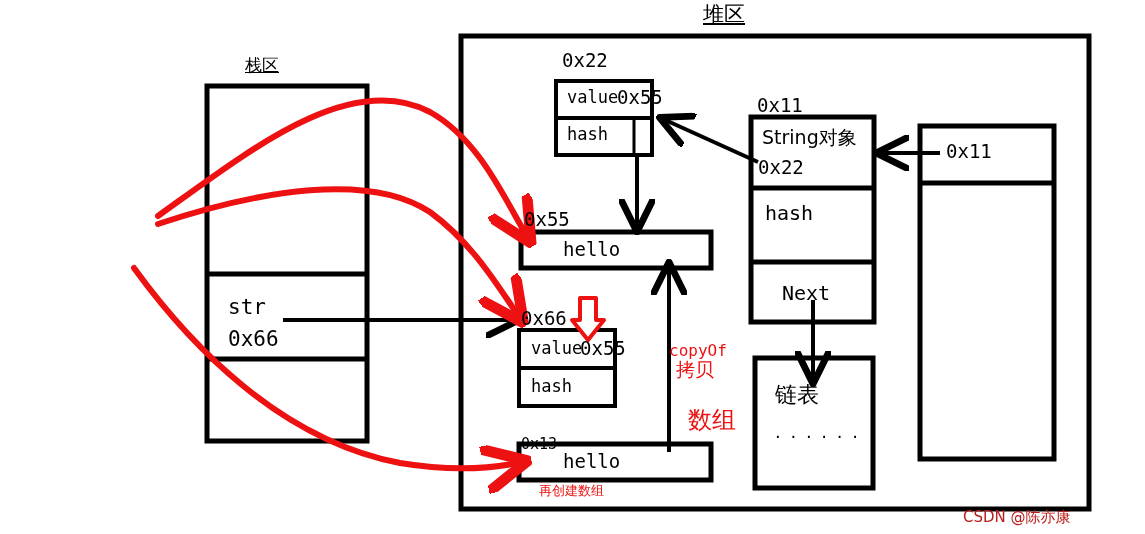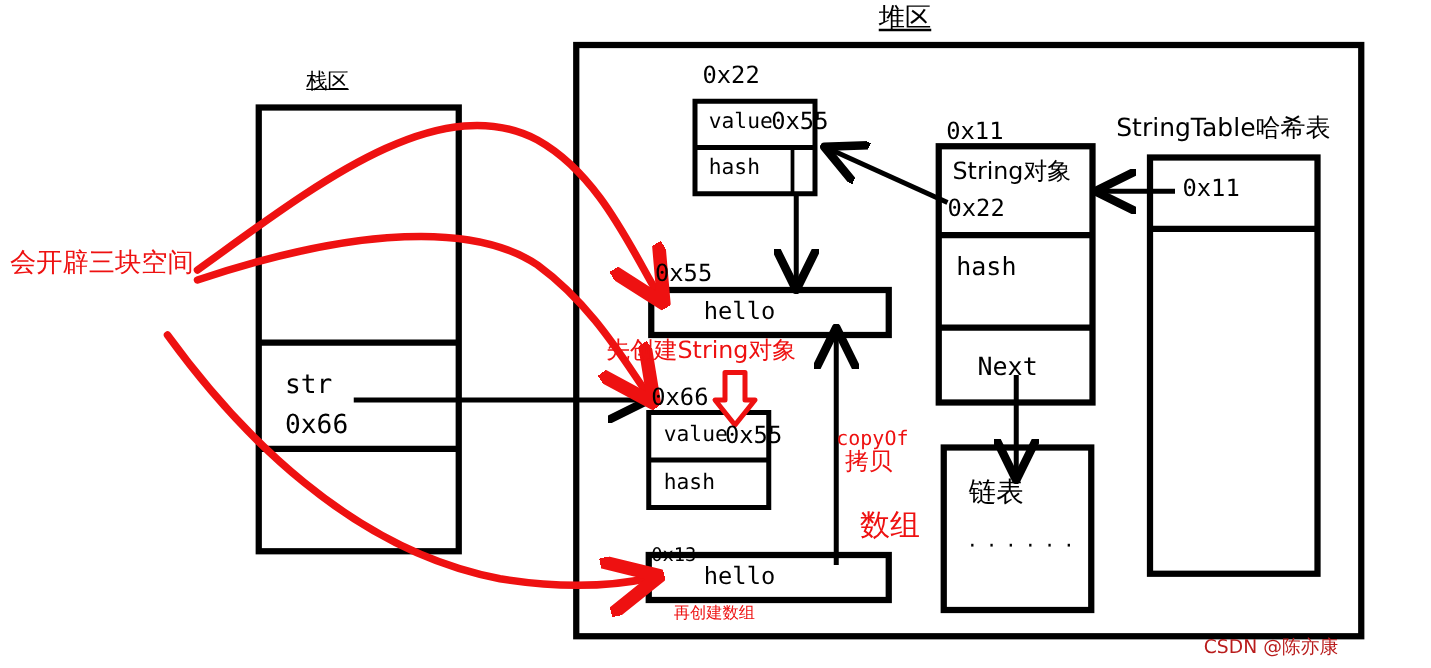--- a/index.html
+++ b/index.html
@@ -118,21 +118,20 @@
 
     <path d="M134,268 C190,345 280,440 400,463 C455,472 495,468 522,462" fill="none" stroke="#ee1111" stroke-width="6" stroke-linecap="round" marker-end="url(#redArrow)"></path>
 
     <path d="M580,298 L596,298 L596,320 L604,320 L588,340 L572,320 L580,320 Z" fill="#ffffff" stroke="#ee1111" stroke-width="4" stroke-linejoin="round"></path>
   </svg>
 
   <div class="lbl han title-ul" style="left:703px; top:4px; font-size:21px;">堆区</div>
 
   <div class="lbl han title-ul" style="left:245px; top:57px; font-size:17px;">栈区</div>
 
-  <div class="lbl han" style="left:893px; top:92px; font-size:20px;">StringTable哈希表</div>
 
   <div class="lbl mono" style="left:228px; top:297px; font-size:21px;">str</div>
   <div class="lbl mono" style="left:228px; top:329px; font-size:21px;">0x66</div>
 
   <div class="lbl mono" style="left:562px; top:51px; font-size:19px;">0x22</div>
   <div class="lbl mono" style="left:567px; top:89px; font-size:17px;">value</div>
   <div class="lbl mono" style="left:617px; top:88px; font-size:19px;">0x55</div>
   <div class="lbl mono" style="left:567px; top:126px; font-size:17px;">hash</div>
 
   <div class="lbl mono" style="left:524px; top:210px; font-size:19px;">0x55</div>
@@ -150,23 +149,21 @@
   <div class="lbl han" style="left:762px; top:128px; font-size:19px;">String对象</div>
   <div class="lbl mono" style="left:758px; top:158px; font-size:19px;">0x22</div>
   <div class="lbl mono" style="left:765px; top:203px; font-size:20px;">hash</div>
   <div class="lbl mono" style="left:782px; top:283px; font-size:20px;">Next</div>
 
   <div class="lbl han" style="left:775px; top:384px; font-size:22px;">链表</div>
   <div class="lbl han" style="left:775px; top:428px; font-size:18px; letter-spacing:2px;">· · · · · ·</div>
 
   <div class="lbl mono" style="left:946px; top:142px; font-size:19px;">0x11</div>
 
-  <div class="lbl han red" style="left:8px; top:200px; font-size:21px;">会开辟三块空间</div>
 
-  <div class="lbl han red" style="left:485px; top:271px; font-size:19px;">先创建String对象</div>
 
   <div class="lbl han red" style="left:539px; top:484px; font-size:13px;">再创建数组</div>
 
   <div class="lbl mono red" style="left:669px; top:343px; font-size:16px;">copyOf</div>
   <div class="lbl han red" style="left:676px; top:360px; font-size:19px;">拷贝</div>
   <div class="lbl han red" style="left:688px; top:388px; font-size:24px;margin-top:20px;">数组</div>
 
   <div class="watermark" style="left:963px; top:508px;">CSDN @陈亦康</div>
 
 </div>

